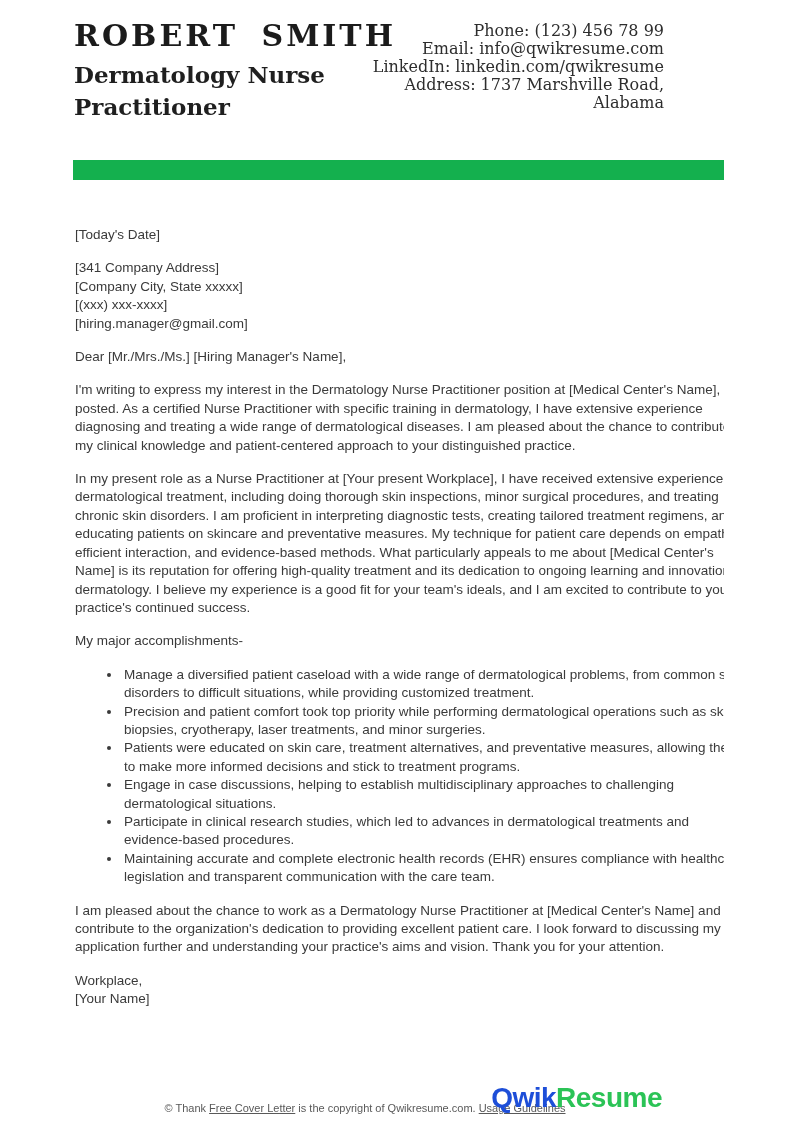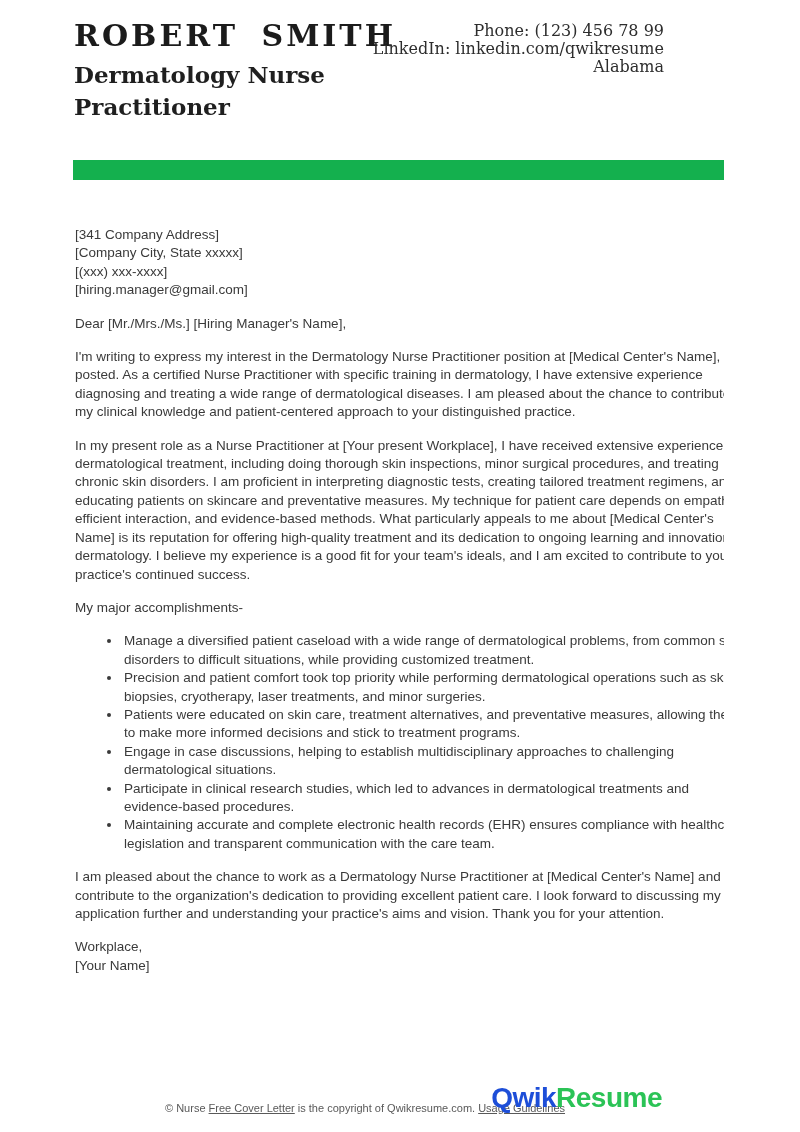--- a/index.html
+++ b/index.html
@@ -113,27 +113,30 @@
 
 <div class="page">
 
   <div class="header-left">
     <h1 class="person-name">ROBERT SMITH</h1>
     <div class="job-title">Dermatology Nurse Practitioner</div>
   </div>
 
   <div class="contact">
     <div class="contact-line"><span>Phone:</span> <span>(123) 456 78 99</span></div>
+    <div class="contact-line"><span>Email:</span> <span>info@qwikresume.com</span></div>
     <div class="contact-line"><span>LinkedIn:</span> <span>linkedin.com/qwikresume</span></div>
+    <div class="contact-line"><span>Address:</span> <span>1737 Marshville Road,</span></div>
     <div class="contact-line">Alabama</div>
   </div>
 
   <div class="green-bar"></div>
 
   <main class="letter">
+    <p>[Today's Date]</p>
 
     <div class="addr">
       <div>[341 Company Address]</div>
       <div>[Company City, State xxxxx]</div>
       <div>[(xxx) xxx-xxxx]</div>
       <div>[hiring.manager@gmail.com]</div>
     </div>
 
     <p>Dear [Mr./Mrs./Ms.] [Hiring Manager's Name],</p>
 
@@ -154,20 +157,20 @@
 
     <p>I am pleased about the chance to work as a Dermatology Nurse Practitioner at [Medical Center's Name] and contribute to the organization's dedication to providing excellent patient care. I look forward to discussing my application further and understanding your practice's aims and vision. Thank you for your attention.</p>
 
     <div class="signoff-block">
       <p>Workplace,</p>
       <p>[Your Name]</p>
     </div>
   </main>
 
   <div class="footer-text">
-    <span>© Nurse </span><a>Free Cover Letter</a><span> is the copyright of Qwikresume.com. </span><a>Usage Guidelines</a>
+    <span>© Thank </span><a>Free Cover Letter</a><span> is the copyright of Qwikresume.com. </span><a>Usage Guidelines</a>
   </div>
 
   <div class="logo">
     <span class="logo-qwik">Qwik</span><span class="logo-resume">Resume</span>
   </div>
 
 </div>
 
 </body></html>

